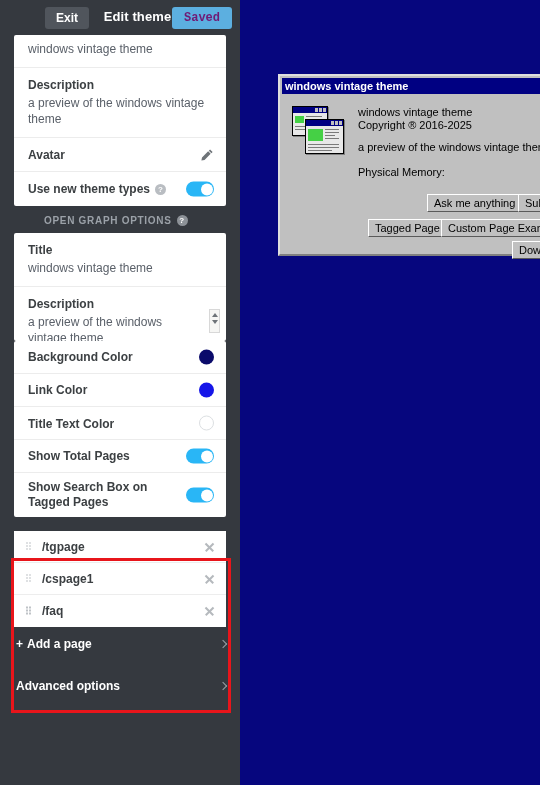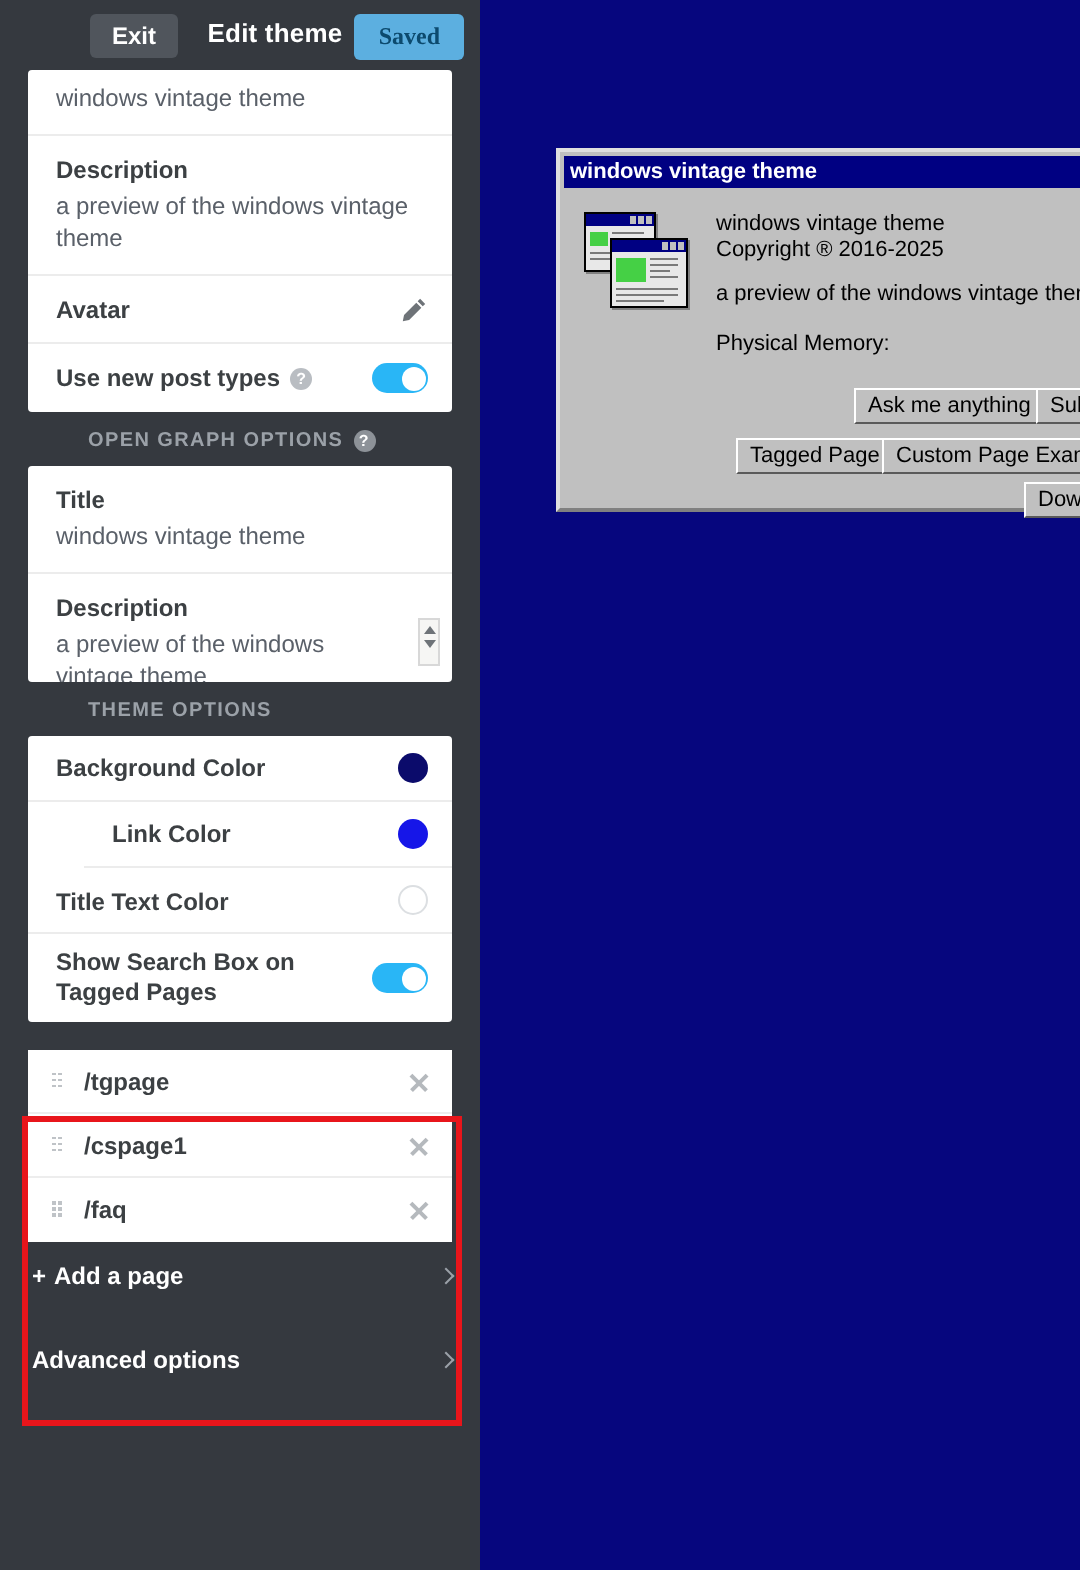--- a/index.html
+++ b/index.html
@@ -59,28 +59,28 @@
     text-align: center;
     color: #ffffff;
     font-size: 13px;
     font-weight: bold;
     letter-spacing: 0.1px;
   }
   .saved-btn {
     position: absolute;
     right: 8px; top: 7px;
     background: #5CAFE0;
-    color: #0c4a6e;
+    color: #701a75;
     font-size: 12px;
     font-weight: bold;
     padding: 4px 12px;
     border-radius: 3px;
     border: none;
     cursor: default;
-    font-family: Liberation Serif, serif;
+    font-family: Liberation Mono, monospace;
   }
 
   
   #editor-body {
     position: relative;
     height: 750px;
     overflow: hidden;
   }
 
   .card {
@@ -476,21 +476,21 @@
       </div>
       <div class="row" style="height:34px;">
         <div class="row-label">Avatar</div>
         <div class="pencil">
           <svg viewBox="0 0 16 16" width="14" height="14">
             <path d="M11.5 1.6l2.9 2.9-1.4 1.4-2.9-2.9zM9.3 3.8l2.9 2.9-7 7-3.6.7.7-3.6z" fill="#6E7378"></path>
           </svg>
         </div>
       </div>
       <div class="row" style="height:34px; display:flex; align-items:center;">
-        <span class="row-label">Use new post types</span>
+        <span class="row-label">Use new theme types</span>
         <span class="help-icon dark" style="margin-left:5px;">?</span>
         <span class="toggle"></span>
       </div>
     </div>
 
     <div class="section-label">
       <span>OPEN GRAPH OPTIONS</span>
       <span class="help-icon">?</span>
     </div>
 
@@ -502,34 +502,37 @@
       <div class="row" style="height:54px; overflow:hidden;">
         <div class="row-label">Description</div>
         <div class="row-value" style="width:175px;">a preview of the windows vintage theme</div>
         <div class="spinner" style="top:34px;">
           <i class="up"></i>
             <i class="down"></i>
         </div>
       </div>
     </div>
 
-    <div class="section-label">THEME OPTIONS</div>
 
     <div class="card">
       <div class="row" style="height:33px; display:flex; align-items:center;">
         <span class="row-label">Background Color</span>
         <span class="swatch" id="sw0" style="background: rgb(11, 11, 107);"></span>
       </div>
-      <div class="row" style="height:33px; display:flex; align-items:center;margin-left:28px;">
+      <div class="row" style="height:33px; display:flex; align-items:center;">
         <span class="row-label">Link Color</span>
         <span class="swatch" id="sw1" style="background: rgb(22, 22, 232);"></span>
       </div>
       <div class="row" style="height:33px; display:flex; align-items:flex-start;">
         <span class="row-label">Title Text Color</span>
         <span class="swatch outline" id="sw2" style="background: rgb(255, 255, 255);"></span>
+      </div>
+      <div class="row" style="height:33px; display:flex; align-items:center;">
+        <span class="row-label">Show Total Pages</span>
+        <span class="toggle"></span>
       </div>
       <div class="row" style="height:44px; display:flex; align-items:center;">
         <span class="row-label" style="width:150px;">Show Search Box on Tagged Pages</span>
         <span class="toggle"></span>
       </div>
     </div>
 
     <div style="height:14px;"></div>
     <div class="card">
       <div class="page-row">

